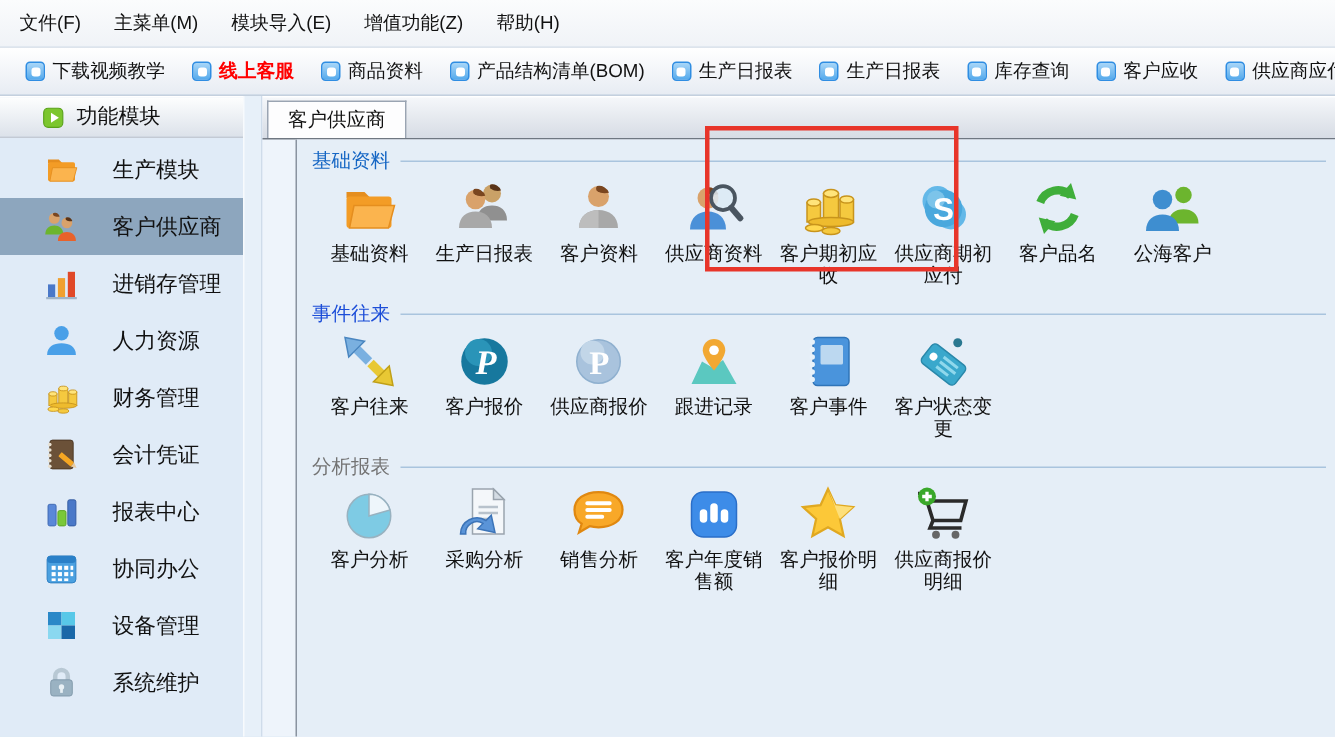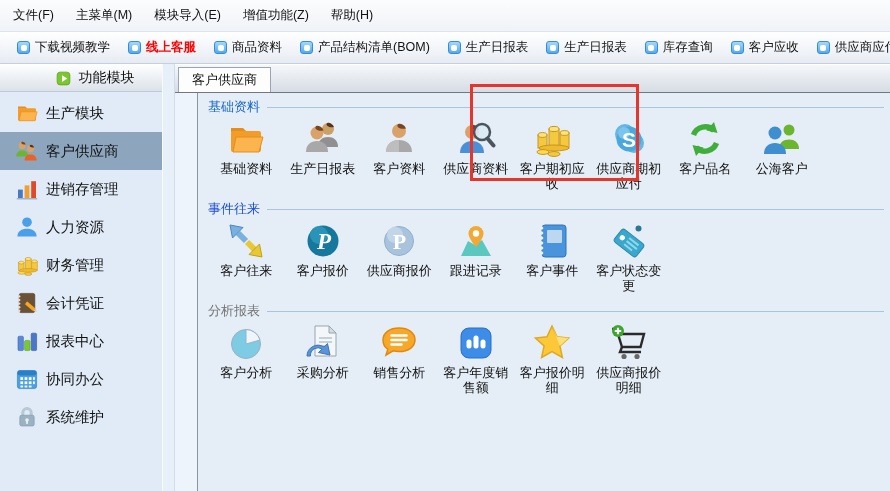--- a/index.html
+++ b/index.html
@@ -19,24 +19,24 @@
          background:linear-gradient(#a8d6f8,#55aaec); position:relative; flex:0 0 auto; }
   .cbx i { position:absolute; inset:2.5px; background:#fff; border-radius:2px; display:block; }
   .toolbar-item.accent span.lbl { font-weight:bold; }
 
   
   .content-row { display:flex; height:435px; }
 
   .sidebar { width:162px; background:#e0ebf7; display:flex; flex-direction:column; flex:0 0 auto; }
   .sidebar-header { height:28px; background:linear-gradient(#fdfefe,#dce2ea); border-top:1px solid #fff;
                     border-bottom:1px solid #c3cad4; display:flex; align-items:center; gap:8px;
-                    padding-left:28px; font-size:14px;justify-content:center; }
+                    padding-left:28px; font-size:14px; }
   .sidebar-header .icon svg { width:15px; height:15px; display:block; }
   .sidebar-items { flex:1; padding-top:2px; }
-  .sidebar-item { height:38px; display:flex; align-items:center; gap:7px; padding-left:15px;
+  .sidebar-item { height:38px; display:flex; align-items:center; gap:22px; padding-left:29px;
                   font-size:14.5px; cursor:default; }
   .sidebar-item .icon svg { width:24px; height:24px; display:block; }
   .sidebar-item.selected { background:#8da6be; }
 
   .splitter { width:13px; background:#e7f0f9; border-left:1px solid #f7fafd; border-right:1px solid #cfdcea; flex:0 0 auto; }
 
   .main { flex:1; display:flex; flex-direction:column; background:#eef4fb; min-width:0; }
   .tabstrip { height:29px; background:linear-gradient(#f5f7fa 0%,#e4e8ee 55%,#d7dce5 100%);
               border-top:1px solid #fff; border-bottom:1px solid #6f7781;
               display:flex; align-items:stretch; padding:2px 0 0 3px; }
@@ -246,20 +246,31 @@
                 <rect x="16" y="31" width="4.5" height="3"></rect>
                 <rect x="23" y="31" width="4.5" height="3"></rect>
               </g>
             </svg>
           </span>
           <span>协同办公</span>
         </div>
         <div class="sidebar-item">
           <span class="icon">
             <svg viewBox="0 0 40 40">
+              <rect x="5" y="5" width="15" height="15" fill="#2a88c8"></rect>
+              <rect x="20" y="5" width="15" height="15" fill="#58c8e8"></rect>
+              <rect x="5" y="20" width="15" height="15" fill="#8ad8f0"></rect>
+              <rect x="20" y="20" width="15" height="15" fill="#1a68a8"></rect>
+            </svg>
+          </span>
+          <span>设备管理</span>
+        </div>
+        <div class="sidebar-item">
+          <span class="icon">
+            <svg viewBox="0 0 40 40">
               <path d="M13 19v-6a7 7 0 0 1 14 0v6" fill="none" stroke="#b8c8d4" stroke-width="5"></path>
               <rect x="8" y="17" width="24" height="18" rx="3" fill="#9ab2c2" stroke="#7e96a8"></rect>
               <circle cx="20" cy="25" r="3" fill="#e8f0f5"></circle>
               <rect x="18.5" y="26" width="3" height="5.5" fill="#e8f0f5"></rect>
             </svg>
           </span>
           <span>系统维护</span>
         </div>
       </div>
   </div>

